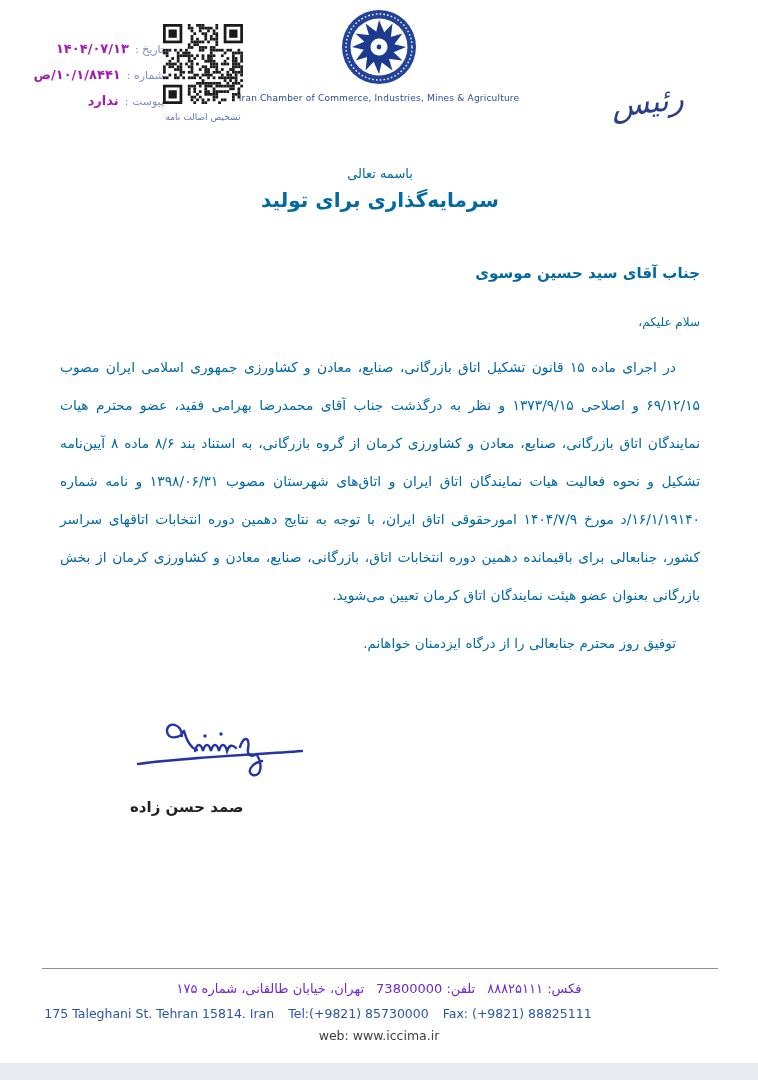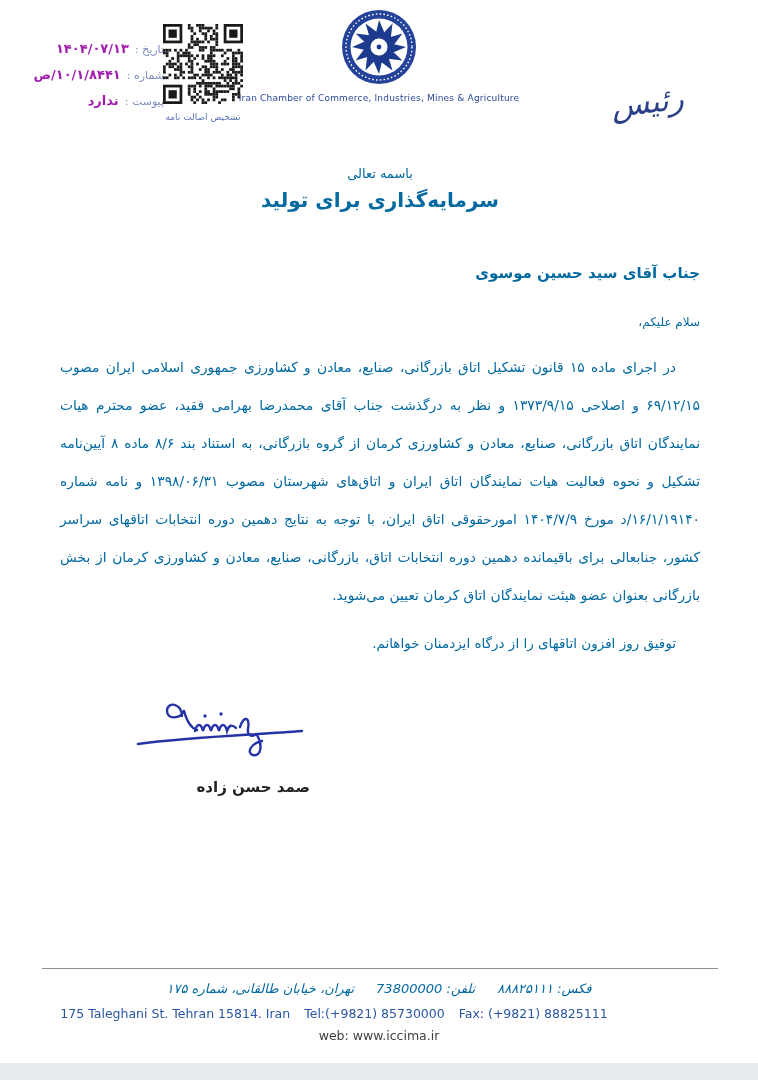--- a/index.html
+++ b/index.html
@@ -30,29 +30,29 @@
   .letter{position:absolute;top:166px;left:60px;right:58px;direction:rtl;color:#0369a1;}
   .bismillah{text-align:center;font-size:13px;}
   .slogan{text-align:center;font-size:20px;font-weight:700;margin-top:7px;}
   .addressee{margin-top:52px;font-size:15px;font-weight:700;}
   .salutation{margin-top:33px;font-size:12px;}
   .para{margin:0;margin-top:19px;font-size:13.8px;line-height:38px;text-align:justify;text-indent:24px;}
   .para.p2{margin-top:15px;}
   .closing{margin-top:21px;font-size:13.5px;text-indent:24px;}
 
   
-  .sig{position:absolute;top:694px;left:130px;width:180px;text-align:right;}
+  .sig{position:absolute;top:714px;left:130px;width:180px;text-align:left;}
   .sig-name{margin-top:-6px;font-size:15px;font-weight:700;color:#222;direction:rtl;}
 
   
   .divider{position:absolute;top:968px;left:42px;width:676px;border-top:1.6px solid #8f8f8f;}
   .footer-fa{position:absolute;top:981px;left:0;width:758px;display:flex;flex-direction:row-reverse;
-             justify-content:center;gap:22px;direction:rtl;font-size:13px;color:#0369a1;font-style:italic;}
+             justify-content:center;gap:12px;direction:rtl;font-size:13px;color:#6d28d9;}
   .footer-en{position:absolute;top:1006px;left:0;width:636px;display:flex;justify-content:center;
-             gap:14px;font-size:12.5px;color:#2b55a5;padding-left:16px;}
+             gap:14px;font-size:12.5px;color:#2b55a5;}
   .footer-web{position:absolute;top:1028px;left:0;width:758px;text-align:center;
               font-size:12.5px;color:#404040;}
   .bottom-strip{position:absolute;bottom:0;left:0;width:758px;height:17px;background:#e8ebf0;}
 </style>
 </head>
 <body>
 
 <div class="page">
 
   <div class="meta">
@@ -401,21 +401,21 @@
   </div>
 
   <div class="rais">رئیس</div>
 
   <div class="letter">
     <div class="bismillah">باسمه تعالی</div>
     <div class="slogan">سرمایه‌گذاری برای تولید</div>
     <div class="addressee">جناب آقای سید حسین موسوی</div>
     <div class="salutation">سلام علیکم،</div>
     <p class="para">در اجرای ماده ۱۵ قانون تشکیل اتاق بازرگانی، صنایع، معادن و کشاورزی جمهوری اسلامی ایران مصوب ۶۹/۱۲/۱۵ و اصلاحی ۱۳۷۳/۹/۱۵ و نظر به درگذشت جناب آقای محمدرضا بهرامی فقید، عضو محترم هیات نمایندگان اتاق بازرگانی، صنایع، معادن و کشاورزی کرمان از گروه بازرگانی، به استناد بند ۸/۶ ماده ۸ آیین‌نامه تشکیل و نحوه فعالیت هیات نمایندگان اتاق ایران و اتاق‌های شهرستان مصوب ۱۳۹۸/۰۶/۳۱ و نامه شماره ۱۶/۱/۱۹۱۴۰/د مورخ ۱۴۰۴/۷/۹ امورحقوقی اتاق ایران، با توجه به نتایج دهمین دوره انتخابات اتاقهای سراسر کشور، جنابعالی برای باقیمانده دهمین دوره انتخابات اتاق، بازرگانی، صنایع، معادن و کشاورزی کرمان از بخش بازرگانی بعنوان عضو هیئت نمایندگان اتاق کرمان تعیین می‌شوید.</p>
-    <div class="closing">توفیق روز افزون اتاقهای را از درگاه ایزدمنان خواهانم.</div>
+    <div class="closing">توفیق روز محترم جنابعالی را از درگاه ایزدمنان خواهانم.</div>
   </div>
 
   <div class="sig">
     <svg width="180" height="86" viewBox="0 0 180 86">
       <g fill="none" stroke="#2434a6" stroke-width="2.4" stroke-linecap="round">
         <path d="M52 22 C 52 9, 37 7, 37 17 C 37 26, 50 25, 54 17"></path>
         <path d="M54 17 C 57 28, 61 34, 67 36"></path>
         <path d="M65 37 c 2 -8, 6 -8, 8 0 c 2 -8, 6 -8, 8 0 c 2 -8, 6 -8, 8 0 c 2 -8, 6 -8, 8 0 c 2 -6, 5 -7, 9 -3"></path>
         <path d="M110 33 c 4 -12, 10 -10, 8 2 c -1 6, 3 8, 7 6"></path>
         <path d="M8 50 C 60 43, 122 41, 172 37"></path>

